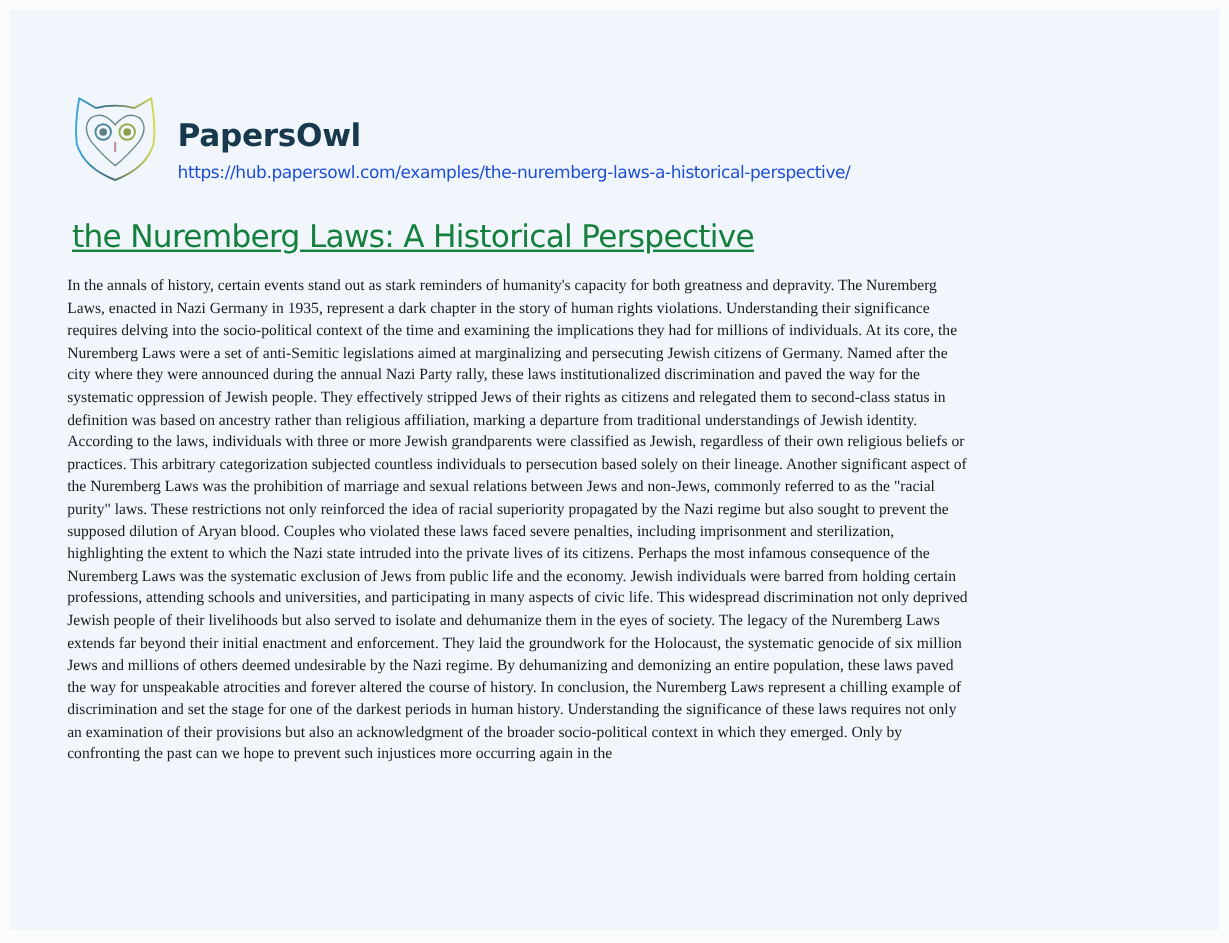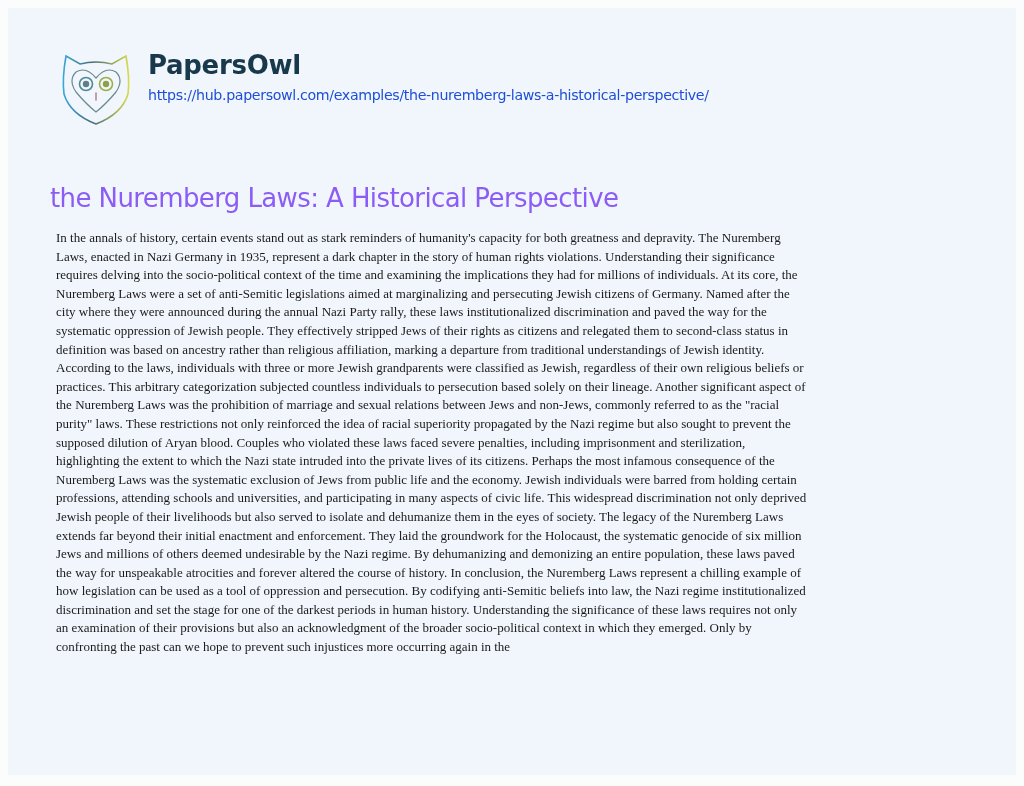--- a/index.html
+++ b/index.html
@@ -17,24 +17,24 @@
     position: absolute;
     left: 8px;
     top: 8px;
     width: 1008px;
     height: 767px;
     background: #f1f6fc;
   }
   .header {
     position: absolute;
     left: 48px;
-    top: 40px;
+    top: 66px;
     height: 80px;
     display: flex;
-    align-items: flex-start;
+    align-items: flex-end;
   }
   .logo {
     width: 80px;
     height: 80px;
     margin-right: 12px;
     position: relative;
   }
   .logo svg { display: block; }
   .brand-block {
     display: flex;
@@ -54,30 +54,31 @@
     font-family: "DejaVu Sans", sans-serif;
     font-size: 14.2px;
     color: #1d4ed8;
     line-height: 20px;
     margin-top: 5px;
     letter-spacing: -0.35px;
     white-space: nowrap;
   }
   .title {
     position: absolute;
-    left: 42px;
+    left: 52px;
     top: 170px;
     font-family: "DejaVu Sans", sans-serif;
     font-size: 26px;
-    color: #8b5cf6;
+    color: #15803d;
     line-height: 40px;
     letter-spacing: -0.6px;
     white-space: nowrap;
     margin: 0;
     font-weight: normal;
+    text-decoration: underline;
   }
   .body-text {
     position: absolute;
     left: 48px;
     top: 221px;
     width: 940px;
     font-family: "Liberation Serif", serif;
     font-size: 13px;
     line-height: 18.6px;
     color: #1a1a1a;
@@ -137,19 +138,18 @@
     <span class="line">the Nuremberg Laws was the prohibition of marriage and sexual relations between Jews and non-Jews, commonly referred to as the "racial</span>
     <span class="line">purity" laws. These restrictions not only reinforced the idea of racial superiority propagated by the Nazi regime but also sought to prevent the</span>
     <span class="line">supposed dilution of Aryan blood. Couples who violated these laws faced severe penalties, including imprisonment and sterilization,</span>
     <span class="line">highlighting the extent to which the Nazi state intruded into the private lives of its citizens. Perhaps the most infamous consequence of the</span>
     <span class="line">Nuremberg Laws was the systematic exclusion of Jews from public life and the economy. Jewish individuals were barred from holding certain</span>
     <span class="line">professions, attending schools and universities, and participating in many aspects of civic life. This widespread discrimination not only deprived</span>
     <span class="line">Jewish people of their livelihoods but also served to isolate and dehumanize them in the eyes of society. The legacy of the Nuremberg Laws</span>
     <span class="line">extends far beyond their initial enactment and enforcement. They laid the groundwork for the Holocaust, the systematic genocide of six million</span>
     <span class="line">Jews and millions of others deemed undesirable by the Nazi regime. By dehumanizing and demonizing an entire population, these laws paved</span>
     <span class="line">the way for unspeakable atrocities and forever altered the course of history. In conclusion, the Nuremberg Laws represent a chilling example of</span>
-    <span class="line">how legislation can be used as a tool of oppression and persecution. By codifying anti-Semitic beliefs into law, the Nazi regime institutionalized</span>
     <span class="line">discrimination and set the stage for one of the darkest periods in human history. Understanding the significance of these laws requires not only</span>
     <span class="line">an examination of their provisions but also an acknowledgment of the broader socio-political context in which they emerged. Only by</span>
     <span class="line">confronting the past can we hope to prevent such injustices more occurring again in the</span>
   </div>
 
 </div>
 
 </body></html>

